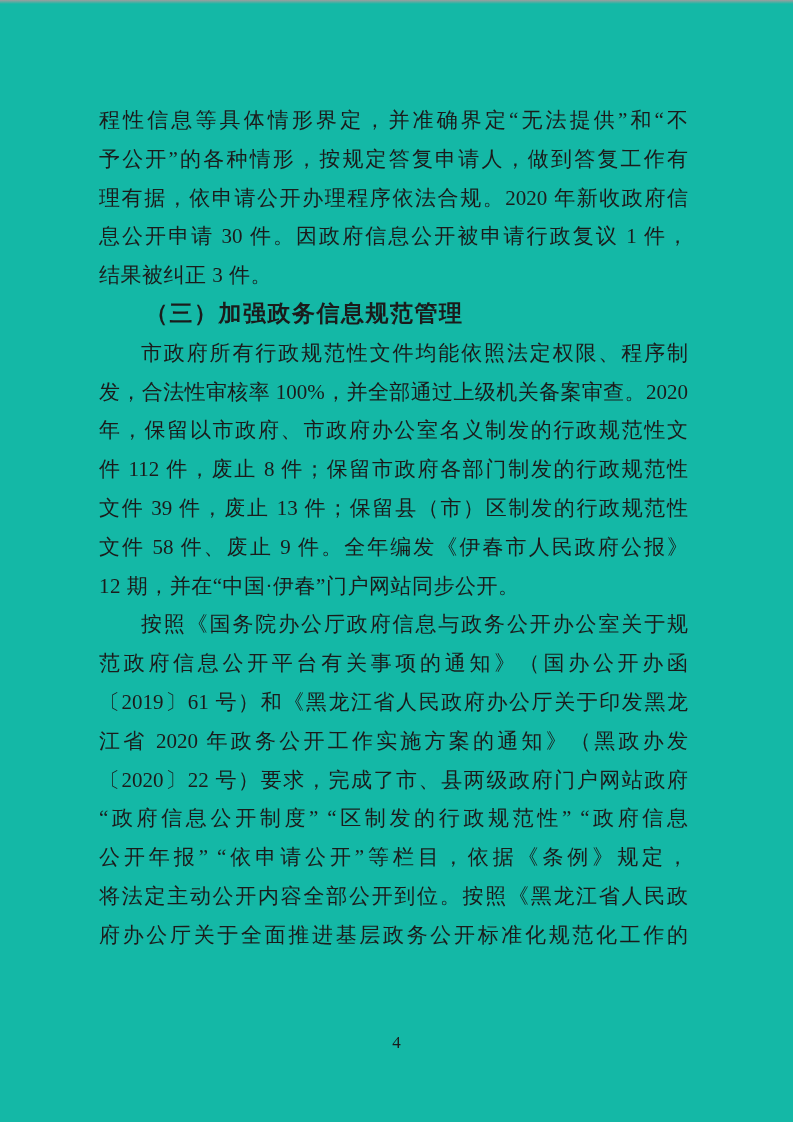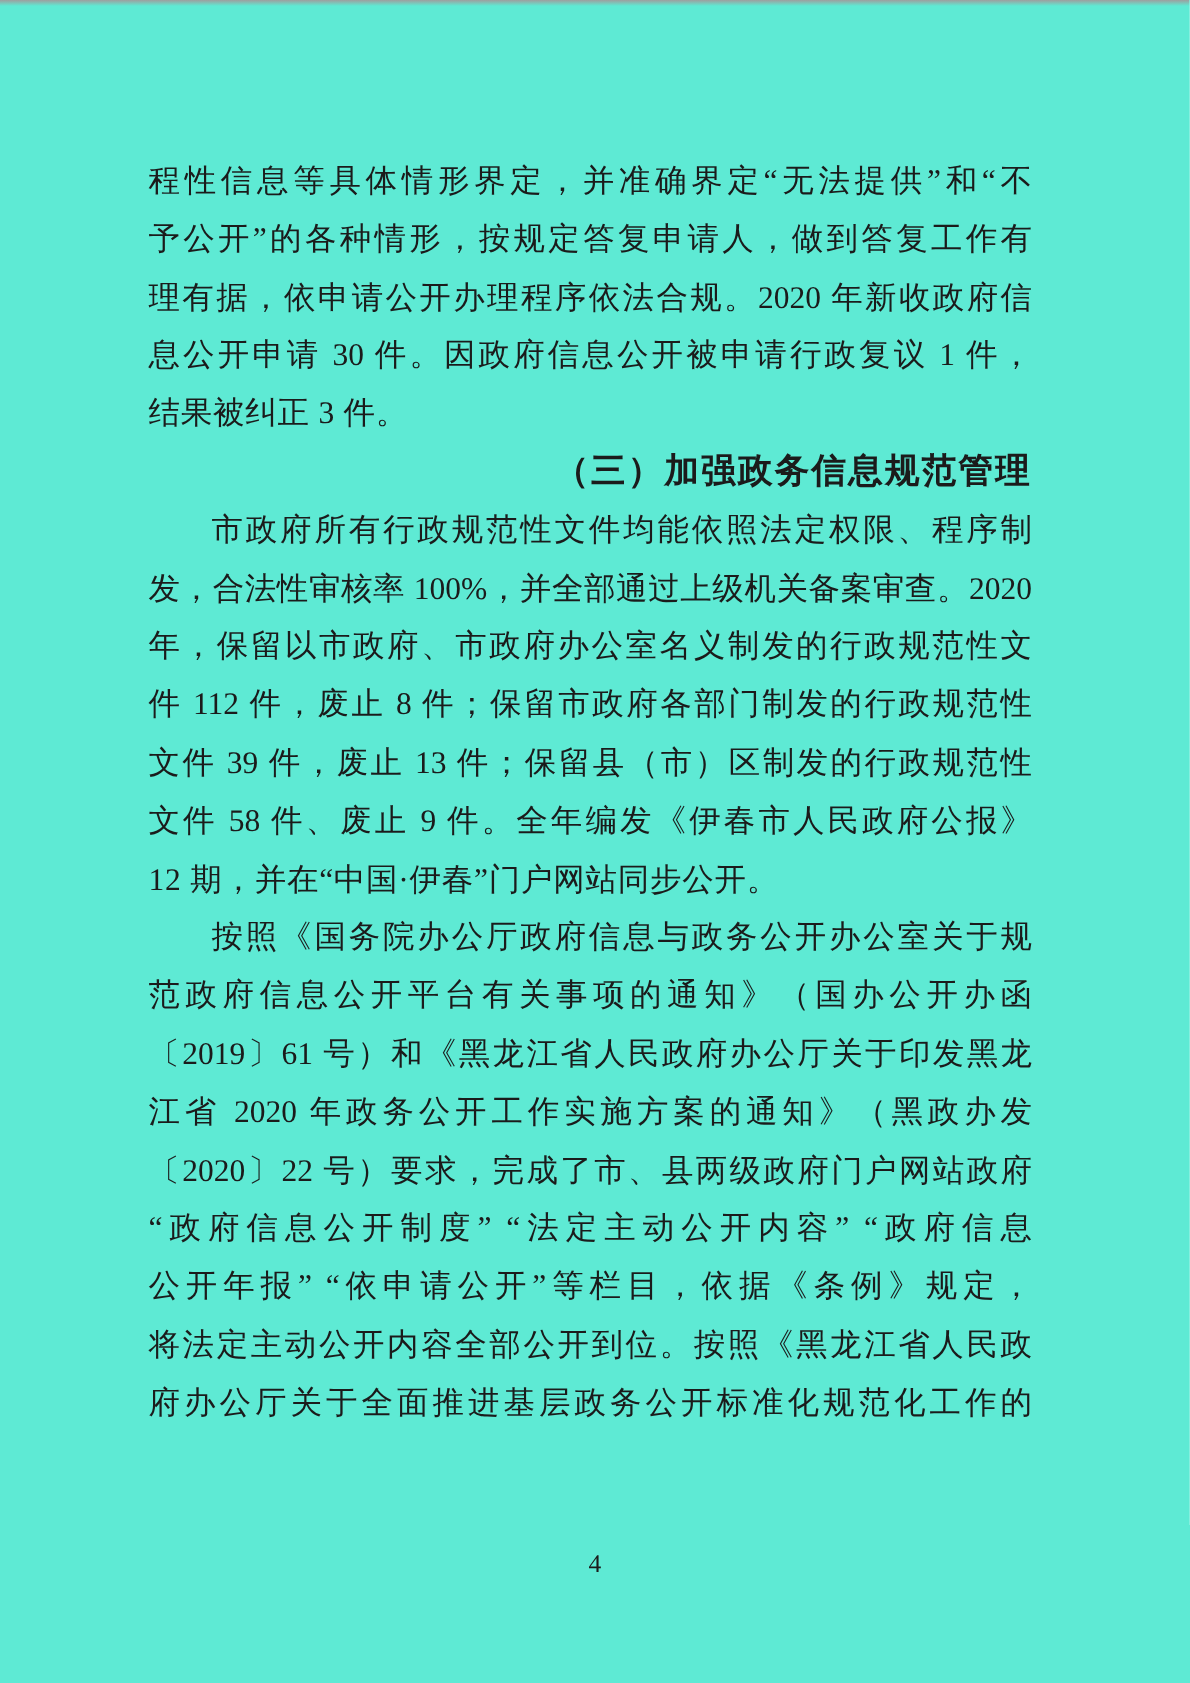--- a/index.html
+++ b/index.html
@@ -4,21 +4,21 @@
 <style>
   html, body { margin: 0; padding: 0; }
   body {
     width: 793px; height: 1122px;
     background: #ffffff;
     font-family: "Liberation Serif", "DejaVu Serif", serif;
   }
   .page {
     position: relative;
     width: 793px; height: 1122px;
-    background: #5eead4;
+    background: #14b8a6;
     overflow: hidden;
     color: #1b1b1b;
   }
   .scan-edge {
     position: absolute; top: 0; left: 0; right: 0; height: 4px;
     background: linear-gradient(#9e9e9e, rgba(230,230,230,0));
   }
   .content {
     position: absolute;
     left: 99px; top: 101px;
@@ -31,21 +31,21 @@
     text-align: left;
     white-space: nowrap;
     letter-spacing: 0.5px;
   }
   .line.justify {
     white-space: normal;
     text-align: justify;
     text-align-last: justify;
     letter-spacing: 0;
   }
-  .line.indent { text-indent: 2em; text-align: right; }
+  .line.indent { text-indent: 2em; }
   .line.heading {
     font-weight: bold;
     font-size: 23px;
     letter-spacing: 1.5px;
     white-space: nowrap;
   }
   .footer {
     position: absolute;
     top: 1033px; left: 0;
     width: 793px;
@@ -74,21 +74,21 @@
       <div class="line justify">年，保留以市政府、市政府办公室名义制发的行政规范性文</div>
       <div class="line justify">件 112 件，废止 8 件；保留市政府各部门制发的行政规范性</div>
       <div class="line justify">文件 39 件，废止 13 件；保留县（市）区制发的行政规范性</div>
       <div class="line justify">文件 58 件、废止 9 件。全年编发《伊春市人民政府公报》</div>
       <div class="line">12 期，并在“中国·伊春”门户网站同步公开。</div>
       <div class="line justify indent">按照《国务院办公厅政府信息与政务公开办公室关于规</div>
       <div class="line justify">范政府信息公开平台有关事项的通知》（国办公开办函</div>
       <div class="line justify">〔2019〕61 号）和《黑龙江省人民政府办公厅关于印发黑龙</div>
       <div class="line justify">江省 2020 年政务公开工作实施方案的通知》（黑政办发</div>
       <div class="line justify">〔2020〕22 号）要求，完成了市、县两级政府门户网站政府</div>
-      <div class="line justify">“政府信息公开制度” “法定主动公开内容” “政府信息</div>
+      <div class="line justify">“政府信息公开制度” “区制发的行政规范性” “政府信息</div>
       <div class="line justify">公开年报” “依申请公开”等栏目，依据《条例》规定，</div>
       <div class="line justify">将法定主动公开内容全部公开到位。按照《黑龙江省人民政</div>
       <div class="line justify">府办公厅关于全面推进基层政务公开标准化规范化工作的</div>
     </main>
 
   <div class="footer">
     <span class="pagenum">4</span>
   </div>
 </div>
 

